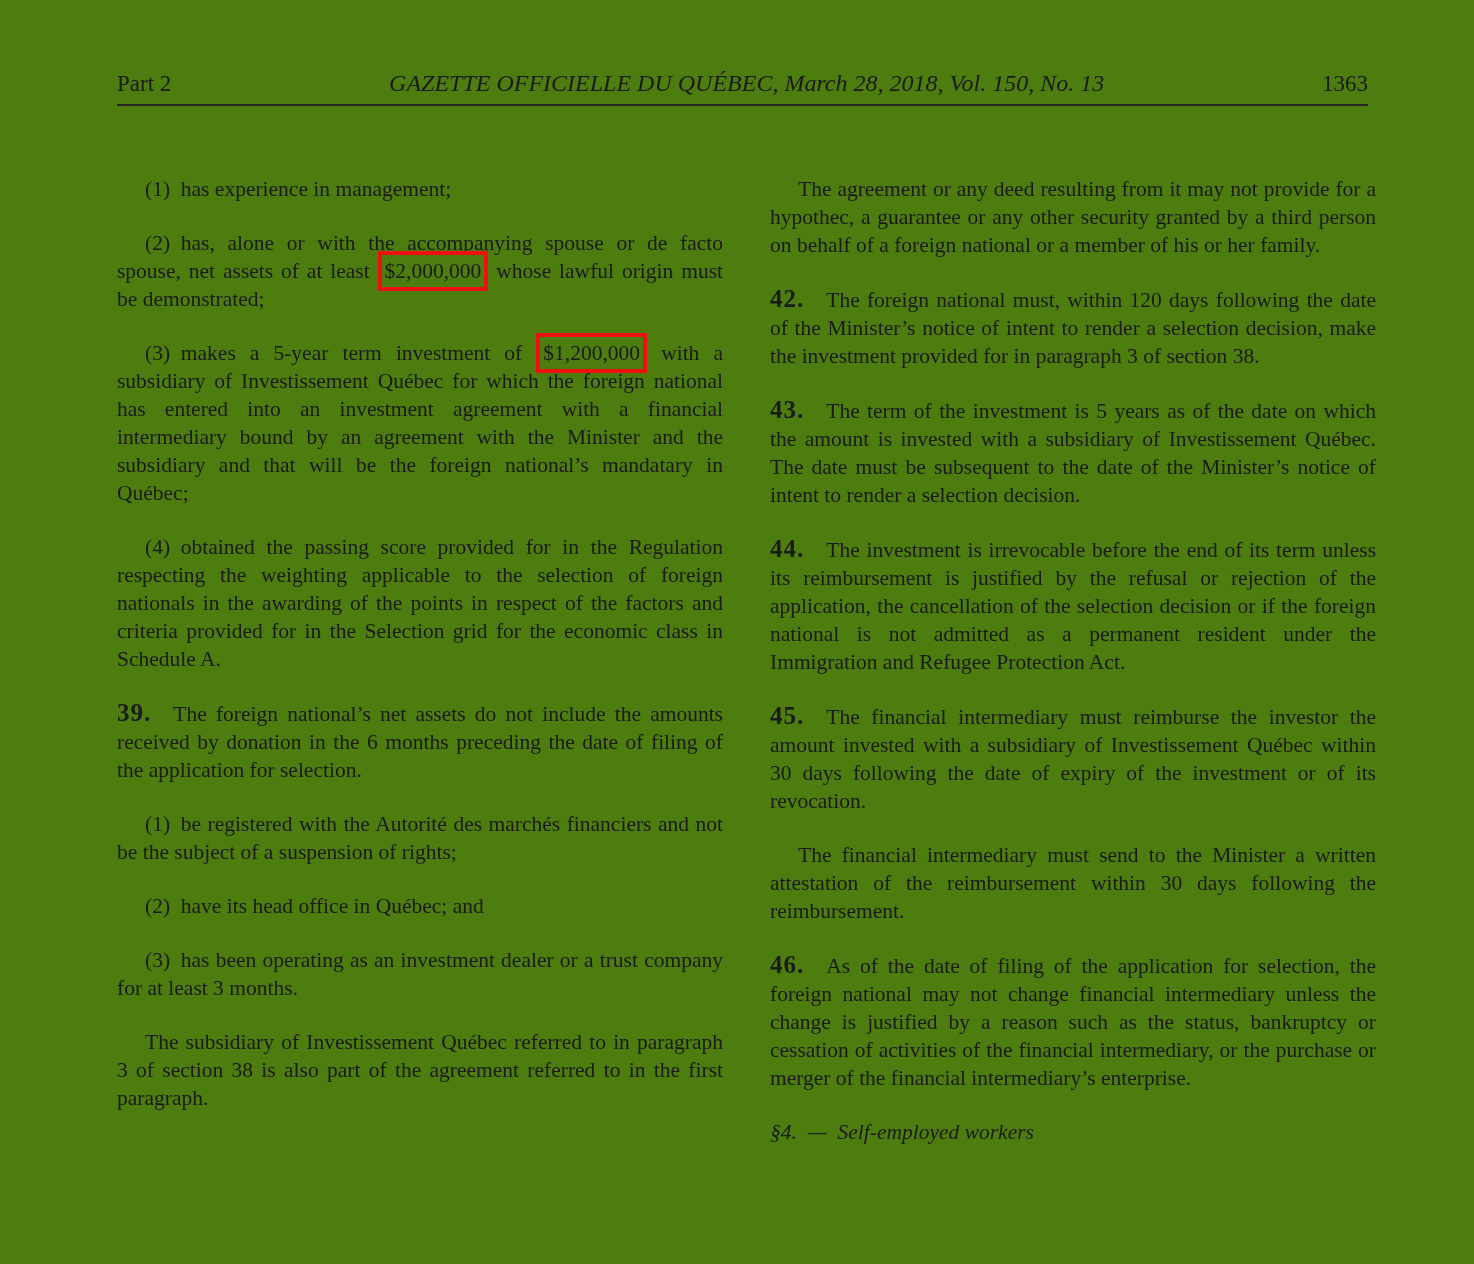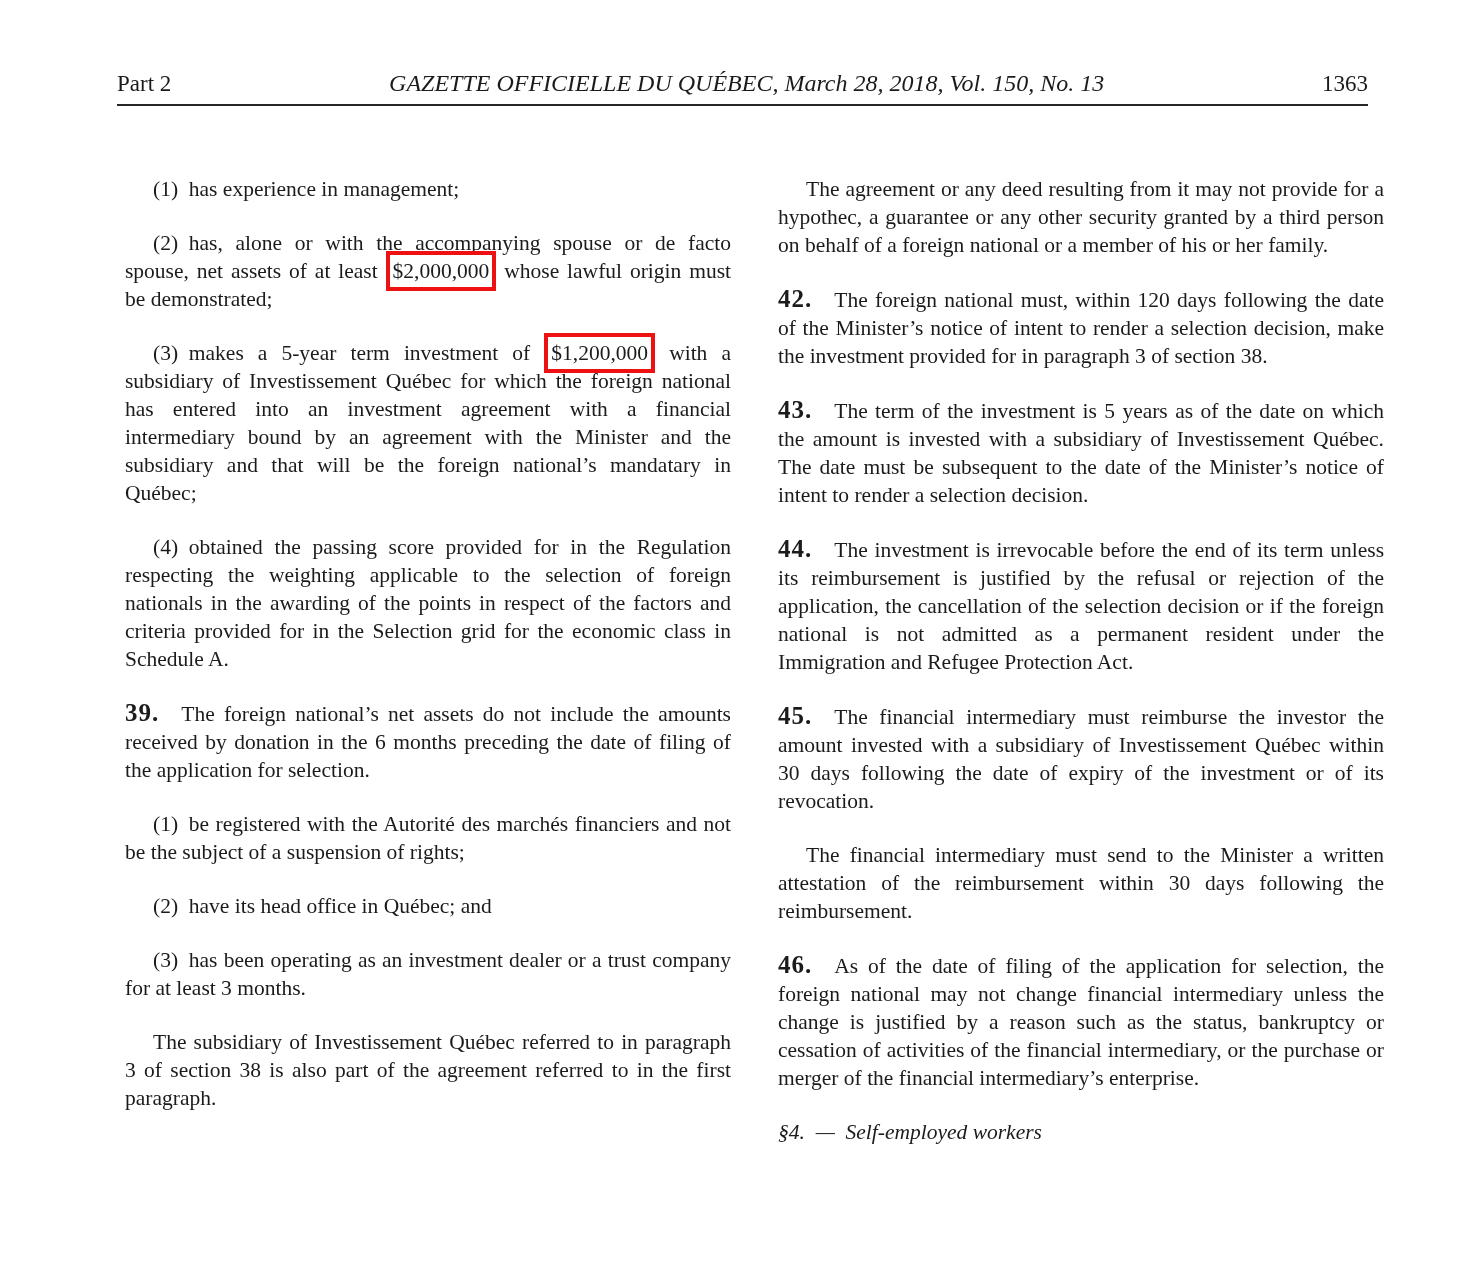--- a/index.html
+++ b/index.html
@@ -1,20 +1,20 @@
 <!DOCTYPE html>
 <html><head>
 <meta charset="utf-8">
 <style>
   html,body { margin:0; padding:0; background:#e9e9e9; }
   .page {
     position:relative;
     width:1474px; height:1264px;
     margin:0 auto;
-    background:#ffffff;
+    background:#4d7c0f;
     overflow:hidden;
     font-family:"Liberation Serif", serif;
     color:#1b1b1b;
   }
   
   .header {
     position:absolute; left:117px; top:70px; width:1251px;
   }
   .header-row {
     display:flex; align-items:baseline; justify-content:space-between;
@@ -26,21 +26,21 @@
     white-space:nowrap;
   }
   .page-number { font-size:23px; }
   .header-rule {
     margin-top:7px;
     border:0; border-top:2px solid #262626;
     height:0;
   }
   
   .col {
-    position:absolute; top:175px; width:606px;margin-left:8px;
+    position:absolute; top:175px; width:606px;
   }
   .col-left  { left:117px; }
   .col-right { left:770px; }
   .col p {
     margin:0;
     font-size:21.5px;
     line-height:28px;
     text-align:justify;
   }
   .col p + p { margin-top:26px; }

